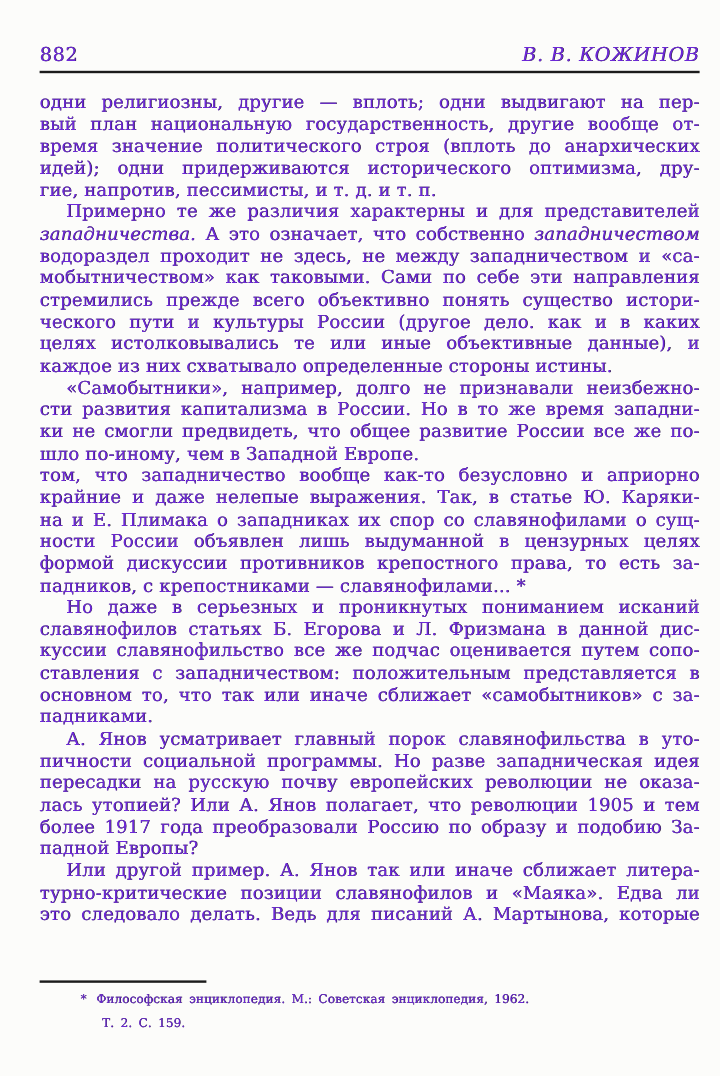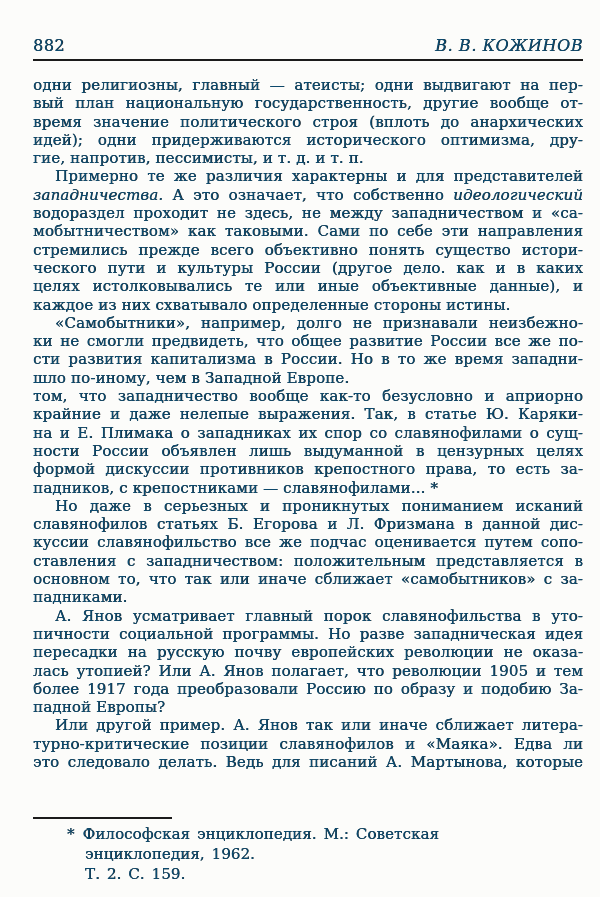--- a/index.html
+++ b/index.html
@@ -1,21 +1,21 @@
 <!DOCTYPE html>
 <html><head>
 <meta charset="utf-8">
 <style>
   html,body{margin:0;padding:0;background:#e8e8e6;}
   .page{
     position:relative;
     width:600px;height:897px;
     background:#fcfcfa;
     font-family:"DejaVu Serif","Liberation Serif",serif;
-    color:#0c4a6e;
+    color:#6d28d9;
     overflow:hidden;
     box-sizing:border-box;
   }
   .header{
     position:absolute;left:33px;top:37px;width:550px;
     display:flex;justify-content:space-between;align-items:baseline;
     padding-bottom:4px;
     border-bottom:2px solid #1b1b1b;
     font-size:16px;line-height:18px;
   }
@@ -41,61 +41,61 @@
     text-align-last:left;
   }
   .line.indent{text-indent:22px;}
   .it{font-style:italic;}
   .footnote-rule{
     position:absolute;left:33px;top:817px;
     width:139px;height:2px;background:#1b1b1b;
   }
   .footnote{
     position:absolute;left:33px;top:824px;width:515px;
-    font-size:15px;line-height:20px;
+    font-size:10px;line-height:20px;
     letter-spacing:0.1px;word-spacing:2px;
     text-shadow:0.3px 0 0 #222;
     padding-left:52px;box-sizing:border-box;
   }
   .fn-line{min-height:20px;}
   .fn-line.first{text-indent:-18px;}
   .fn-marker{margin-right:8px;}
 </style>
 </head>
 <body>
 
 <div class="page">
 
   <div class="header">
     <span class="page-num">882</span>
     <span class="author">В. В. КОЖИНОВ</span>
   </div>
 
   <div class="body-text">
       <div class="para">
-        <div class="line"><span>одни религиозны, главный — атеисты; одни выдвигают на пер-</span></div>
+        <div class="line"><span>одни религиозны, другие — вплоть; одни выдвигают на пер-</span></div>
         <div class="line"><span>вый план национальную государственность, другие вообще от-</span></div>
         <div class="line"><span>время значение политического строя (вплоть до анархических</span></div>
         <div class="line"><span>идей); одни придерживаются исторического оптимизма, дру-</span></div>
         <div class="line last"><span>гие, напротив, пессимисты, и т. д. и т. п.</span></div>
       </div>
       <div class="para">
         <div class="line indent"><span>Примерно те же различия характерны и для представителей</span></div>
-        <div class="line"><span class="it">западничества.</span><span> А это означает, что собственно </span><span class="it">идеологический</span></div>
+        <div class="line"><span class="it">западничества.</span><span> А это означает, что собственно </span><span class="it">западничеством</span></div>
         <div class="line"><span>водораздел проходит не здесь, не между западничеством и «са-</span></div>
         <div class="line"><span>мобытничеством» как таковыми. Сами по себе эти направления</span></div>
         <div class="line"><span>стремились прежде всего объективно понять существо истори-</span></div>
         <div class="line"><span>ческого пути и культуры России (другое дело. как и в каких</span></div>
         <div class="line"><span>целях истолковывались те или иные объективные данные), и</span></div>
         <div class="line last"><span>каждое из них схватывало определенные стороны истины.</span></div>
       </div>
       <div class="para">
         <div class="line indent"><span>«Самобытники», например, долго не признавали неизбежно-</span></div>
+        <div class="line"><span>сти развития капитализма в России. Но в то же время западни-</span></div>
         <div class="line"><span>ки не смогли предвидеть, что общее развитие России все же по-</span></div>
-        <div class="line"><span>сти развития капитализма в России. Но в то же время западни-</span></div>
         <div class="line last"><span>шло по-иному, чем в Западной Европе.</span></div>
       </div>
       <div class="para">
         <div class="line"><span>том, что западничество вообще как-то безусловно и априорно</span></div>
         <div class="line"><span>крайние и даже нелепые выражения. Так, в статье Ю. Каряки-</span></div>
         <div class="line"><span>на и Е. Плимака о западниках их спор со славянофилами о сущ-</span></div>
         <div class="line"><span>ности России объявлен лишь выдуманной в цензурных целях</span></div>
         <div class="line"><span>формой дискуссии противников крепостного права, то есть за-</span></div>
         <div class="line last"><span>падников, с крепостниками — славянофилами... *</span></div>
       </div>

